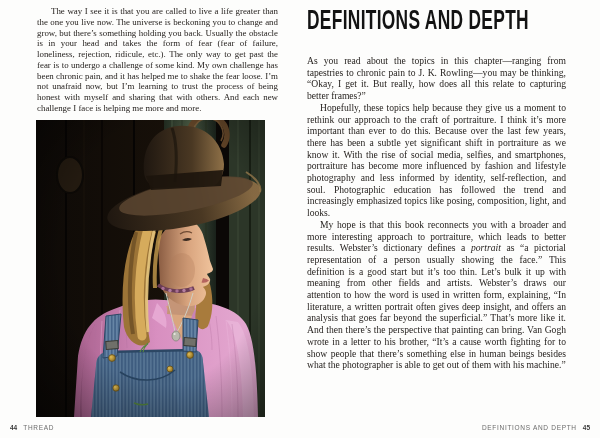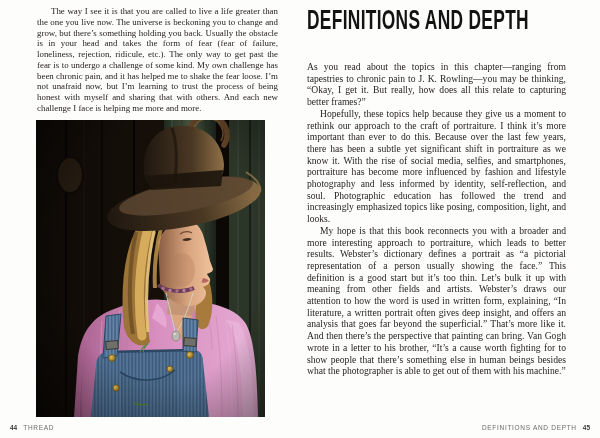--- a/index.html
+++ b/index.html
@@ -24,27 +24,27 @@
   
   .right-col{position:absolute;left:307px;top:6px;width:259px;}
   .chapter-heading{
     font-family:"Liberation Sans",sans-serif;
     font-weight:900;font-size:28px;line-height:28px;
     letter-spacing:.5px;white-space:nowrap;
     transform:scaleX(.62);transform-origin:0 50%;
     color:#131313;margin:0 0 0 0;
   }
   .right-body{
-    margin-top:27px;
+    margin-top:21px;
     font-size:9.6px;line-height:11.7px;
     text-align:justify;
   }
   .right-body p{margin:0;text-indent:13px;}
   .right-body p.first{text-indent:0;}
-  .right-body .ital{}
+  .right-body .ital{font-style:italic;}
   
   .footer{
     position:absolute;bottom:7px;
     font-family:"Liberation Sans",sans-serif;
     font-size:6.5px;letter-spacing:.7px;
     color:#6b6b6b;white-space:nowrap;
   }
   .footer-left{left:10px;}
   .footer-right{right:10px;text-align:right;}
   .footer .num{font-weight:bold;color:#3a3a3a;letter-spacing:0;}

